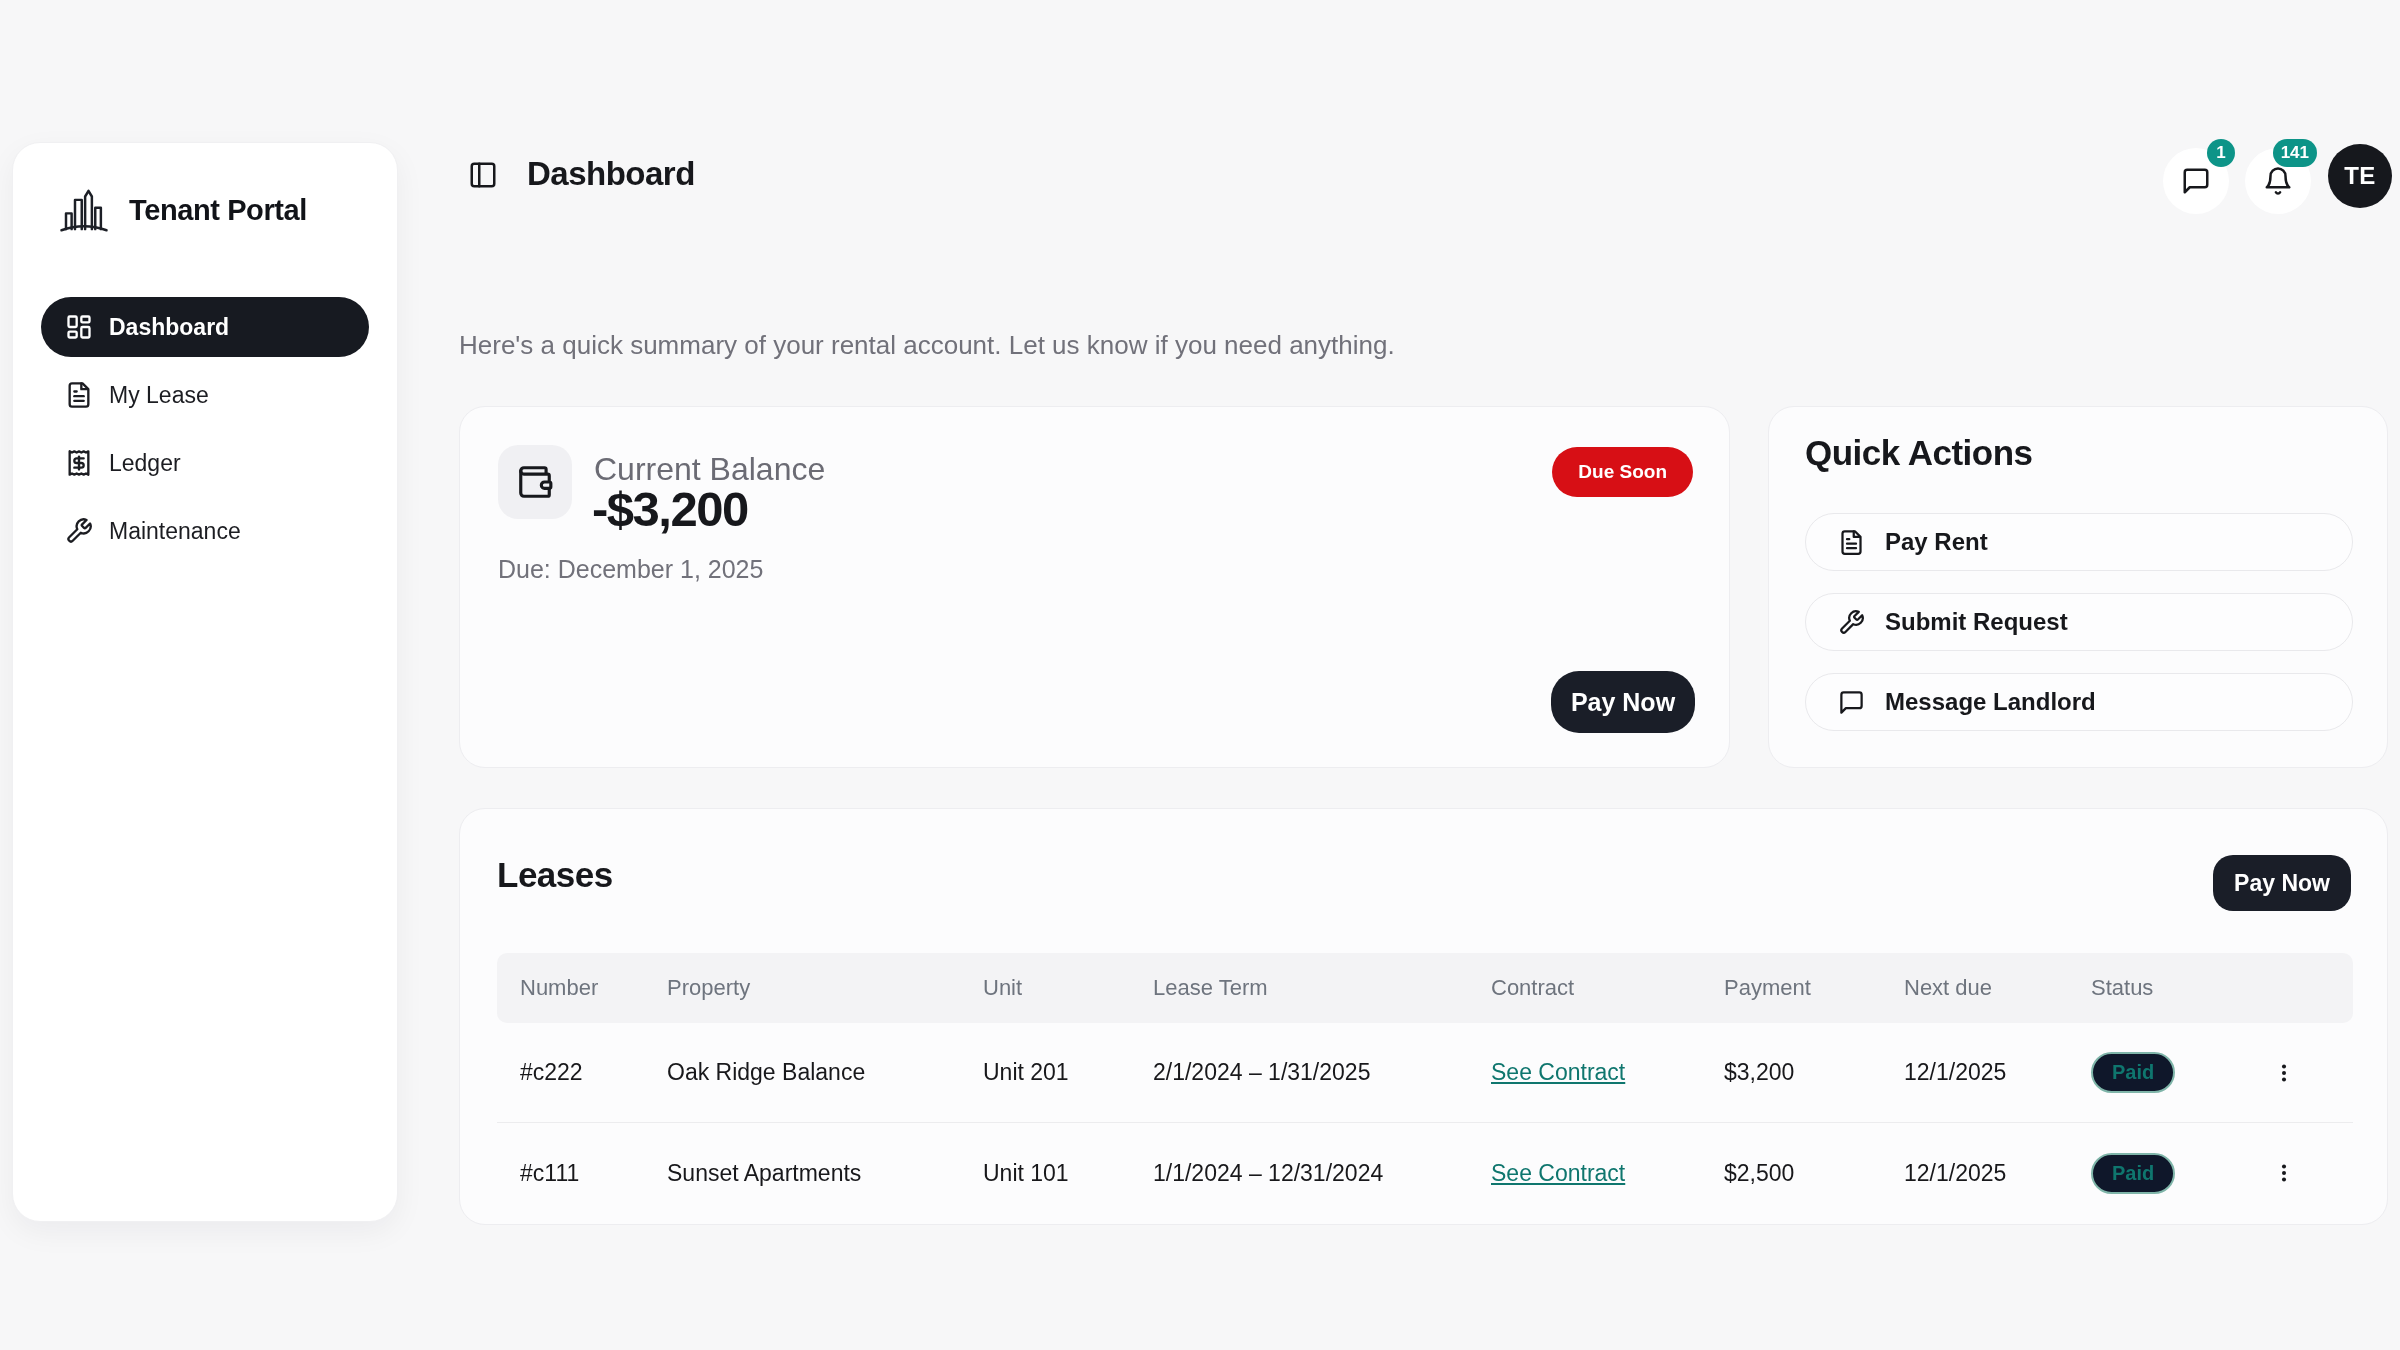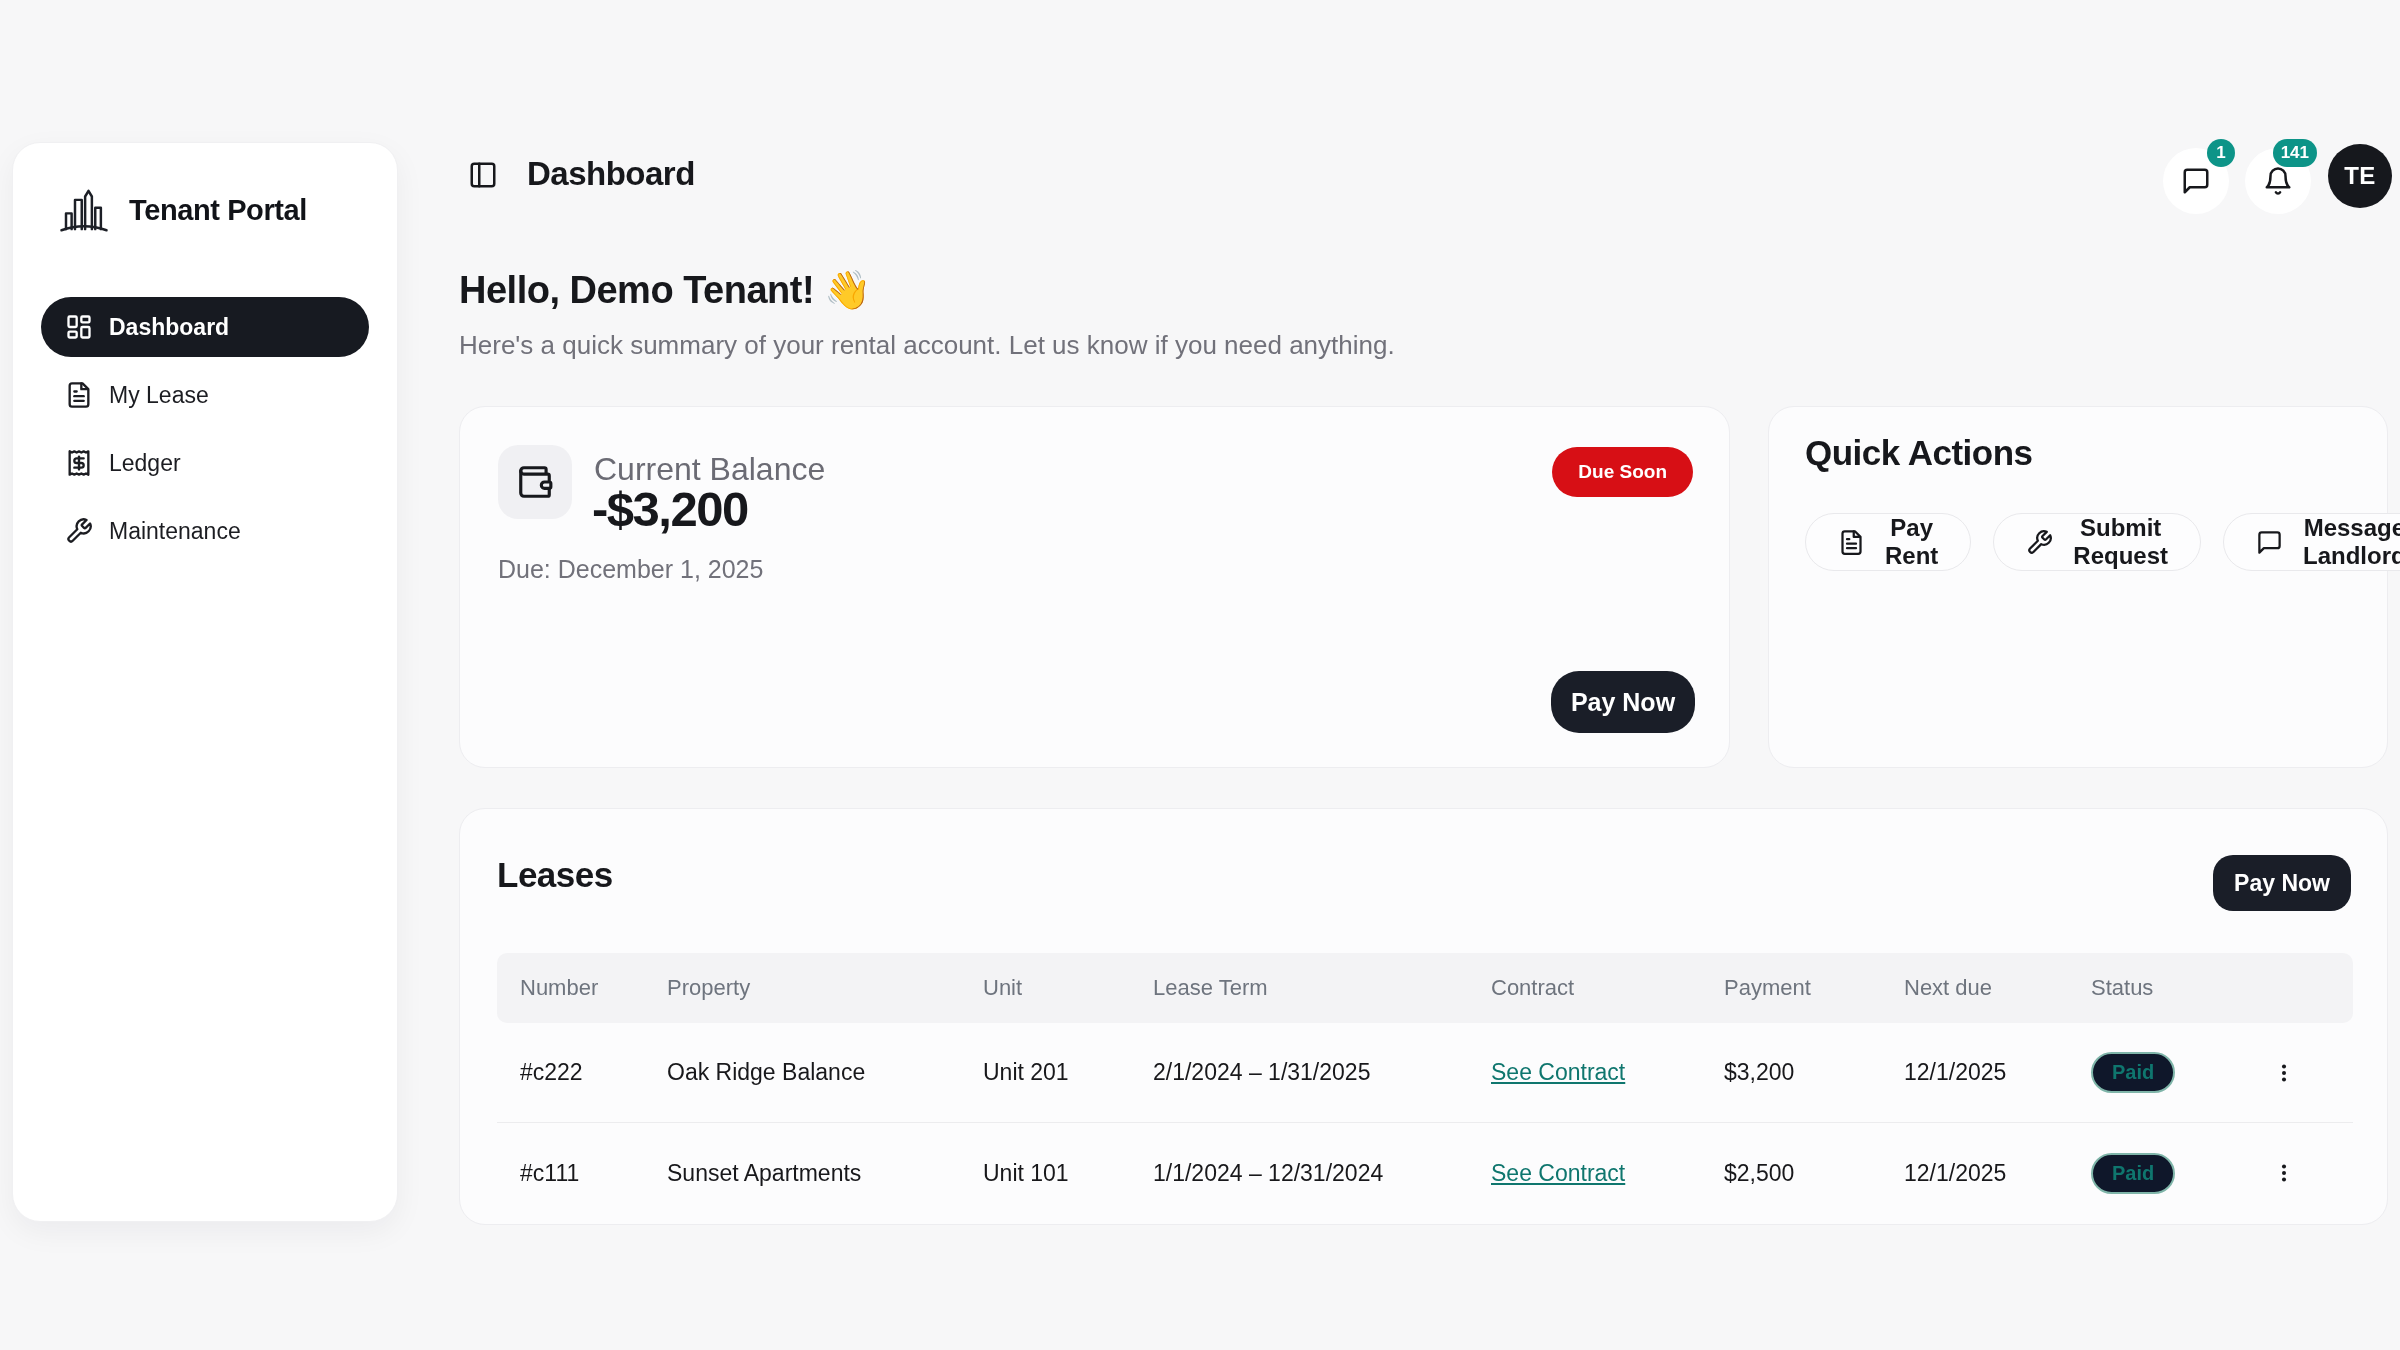--- a/index.html
+++ b/index.html
@@ -72,21 +72,21 @@
   .due-text { position:absolute; left:38px; top:148px; font-size:25px; color:#71717a; }
   .btn-dark {
     background:#1a1e28; color:#fff; border:none; cursor:pointer;
     display:flex; align-items:center; justify-content:center;
     font-family:inherit; font-weight:700;
   }
   .bal-pay { position:absolute; right:34px; bottom:34px; width:144px; height:62px; border-radius:28px; font-size:25px; }
 
   .qa-card { left:1768px; top:406px; width:620px; height:362px; }
   .qa-title { position:absolute; left:36px; top:26px; font-size:35px; font-weight:800; letter-spacing:-.5px; }
-  .qa-list { position:absolute; left:36px; top:106px; width:548px; display:flex; gap:22px; }
+  .qa-list { position:absolute; left:36px; top:106px; width:548px; display:flex; flex-direction:column; gap:22px; }
   .qa-btn {
     height:58px; border-radius:999px; background:#fdfdfe; border:1px solid #e9e9ec;
     display:flex; align-items:center; gap:20px; padding:0 32px; cursor:pointer;
     font-size:24px; font-weight:600; color:#17181c;
   }
   .qa-btn svg { width:27px; height:27px; stroke:#17181c; flex:0 0 auto; }
 
   
   .leases-card { left:459px; top:808px; width:1929px; height:417px; overflow:hidden; }
   .leases-title { position:absolute; left:37px; top:46px; font-size:35px; font-weight:800; letter-spacing:-.5px; }
@@ -183,21 +183,20 @@
   </div>
   <div class="icon-btn" style="left:2245px; top:148px;">
     <svg viewBox="0 0 24 24" fill="none" stroke-width="2" stroke-linecap="round" stroke-linejoin="round">
       <path d="M6 8a6 6 0 0 1 12 0c0 7 3 9 3 9H3s3-2 3-9"></path>
         <path d="M10.3 21a1.94 1.94 0 0 0 3.4 0"></path>
     </svg>
     <span class="badge">141</span>
   </div>
   <div class="avatar" style="left:2328px; top:144px;">TE</div>
 
-  <h2 class="greet-title">Hello, Demo Tenant! 👋</h2>
   <p class="greet-sub">Here's a quick summary of your rental account. Let us know if you need anything.</p>
 
   <section class="card balance-card">
     <div class="wallet-box">
       <svg viewBox="0 0 24 24" fill="none" stroke-width="2" stroke-linecap="round" stroke-linejoin="round">
         <path d="M19 7V4a1 1 0 0 0-1-1H5a2 2 0 0 0 0 4h15a1 1 0 0 1 1 1v4h-3a2 2 0 0 0 0 4h3a1 1 0 0 0 1-1v-2a1 1 0 0 0-1-1"></path>
         <path d="M3 5v14a2 2 0 0 0 2 2h15a1 1 0 0 0 1-1v-4"></path>
       </svg>
     </div>
     <div class="bal-label">Current Balance</div>

